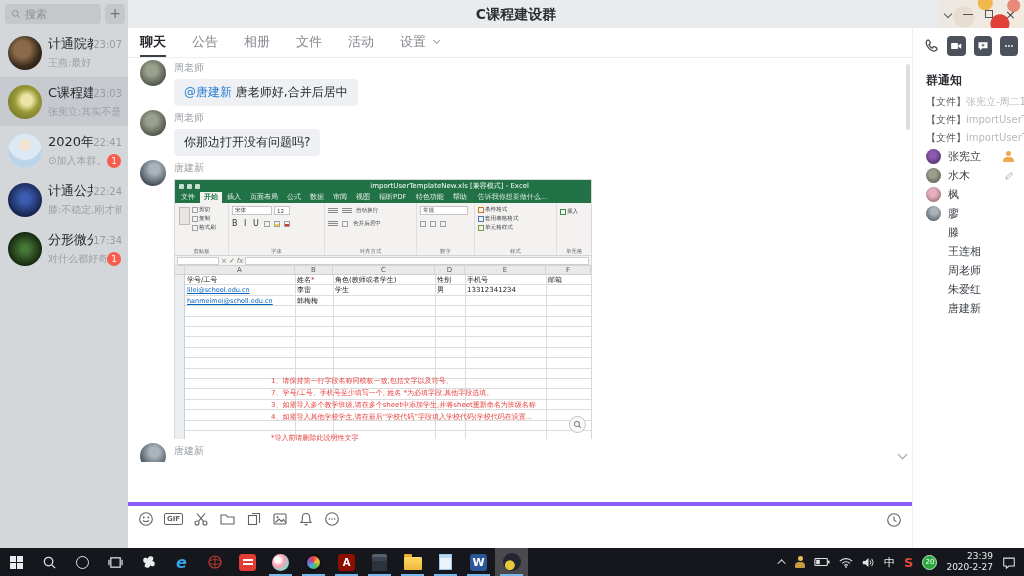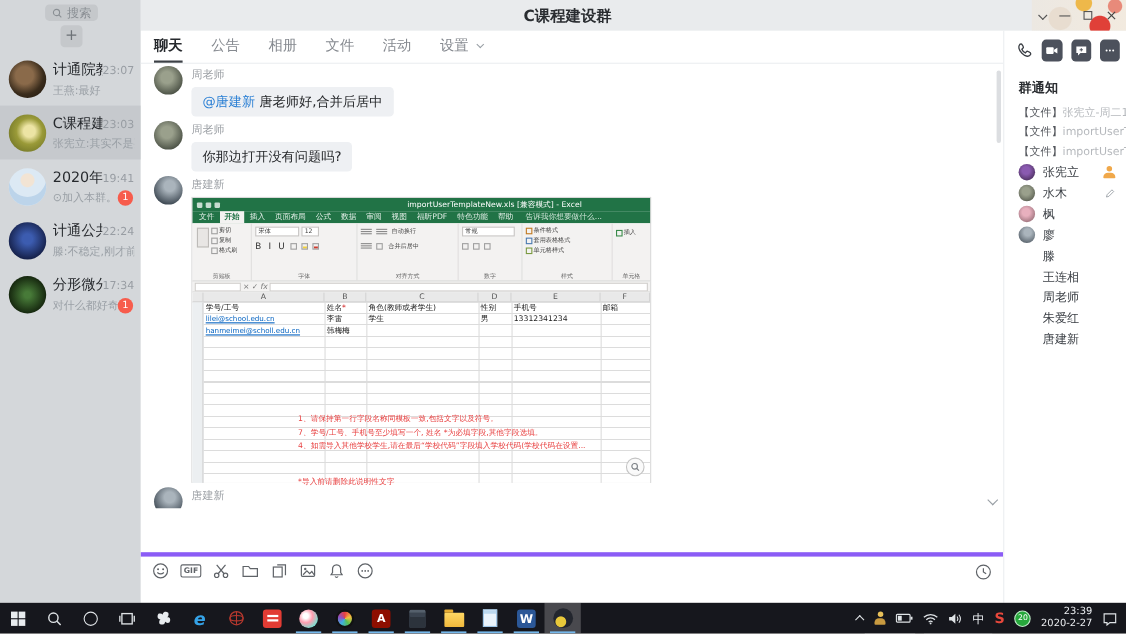--- a/index.html
+++ b/index.html
@@ -2,21 +2,21 @@
 <html><head>
 <meta charset="utf-8">
 <style>
   * { margin:0; padding:0; box-sizing:border-box; }
   html,body { width:1024px; height:576px; overflow:hidden; }
   body { font-family:"DejaVu Sans","Liberation Sans",sans-serif; font-size:12px; color:#262626; background:#000; }
   .screen { position:relative; width:1024px; height:576px; background:#fff; overflow:hidden; }
 
   
   .sidebar { position:absolute; left:0; top:0; width:128px; height:548px; background:#d4d7da; }
-  .search-row { display:flex; align-items:center; gap:4px; padding:4px 3px 4px 5px;flex-direction:column; }
+  .search-row { display:flex; align-items:center; gap:4px; padding:4px 3px 4px 5px; }
   .search-box { flex:1; height:20px; background:#c5c8cb; border-radius:4px; display:flex; align-items:center; gap:4px; padding:0 6px; color:#8a8f94; font-size:11px; }
   .add-btn { width:20px; height:20px; background:#c5c8cb; border-radius:4px; color:#6d7277; font-size:14px; line-height:18px; text-align:center; }
   .chat-item { position:relative; height:49px; display:flex; align-items:center; padding:0 6px 0 8px; }
   .chat-item.sel { background:#c6c9cd; }
   .av { border-radius:50%; flex:none; }
   .cav { width:34px; height:34px; margin-right:6px; }
   .a1 { background:radial-gradient(circle at 42% 40%, #8a6a4a 0 28%, #3a2c1c 60%, #1c140c); }
   .a2 { background:radial-gradient(circle at 55% 45%, #ece4a4 0 20%, #9a9a38 45%, #5e6420); }
   .a3 { background:radial-gradient(circle at 50% 32%, #f2e4d4 0 20%, #dce9f4 24% 100%); box-shadow:inset 0 -8px 0 #bcd4ea; }
   .a4 { background:radial-gradient(circle at 50% 45%, #3c5cb0 0 18%, #17234e 70%, #0e1634); }
@@ -210,21 +210,21 @@
             <span class="ci-time">23:03</span>
           </div>
         <div class="ci-prev">张宪立:其实不是要...</div>
       </div>
     </div>
     <div class="chat-item">
       <span class="av cav a3"></span>
       <div class="ci-col">
         <div class="ci-top">
             <span class="ci-name">2020年春C</span>
-            <span class="ci-time">19:41</span>
+            <span class="ci-time">22:41</span>
           </div>
         <div class="ci-prev">⊙加入本群。</div>
       </div>
       <span class="ci-badge">1</span>
     </div>
     <div class="chat-item">
       <span class="av cav a4"></span>
       <div class="ci-col">
         <div class="ci-top">
             <span class="ci-name">计通公共课</span>
@@ -448,20 +448,21 @@
                   <span class="xc link" style="width:110px;">hanmeimei@scholl.edu.cn</span>
                   <span class="xc" style="width:38px;">韩梅梅</span>
                   <span class="xc" style="width:102px;"></span>
                   <span class="xc" style="width:30px;"></span>
                   <span class="xc num" style="width:81px;"></span>
                   <span class="xc" style="flex:1;"></span>
                 </div>
                 <div class="xnotes">
                   <div>1、请保持第一行字段名称同模板一致,包括文字以及符号。</div>
                   <div>7、学号/工号、手机号至少填写一个, 姓名 *为必填字段,其他字段选填。</div>
+                  <div>3、如需导入多个教学班级,请在多个sheet中添加学生,并将sheet重新命名为班级名称</div>
                   <div>4、如需导入其他学校学生,请在最后“学校代码”字段填入学校代码(学校代码在设置...</div>
                 </div>
                 <div class="xfoot">*导入前请删除此说明性文字</div>
               </div>
             </div>
             <div class="zoom-badge">
               <svg width="9" height="9" viewBox="0 0 16 16">
                   <circle cx="7" cy="7" r="4.5" fill="none" stroke="#7a7f84" stroke-width="1.8"></circle>
                   <line x1="10.5" y1="10.5" x2="14" y2="14" stroke="#7a7f84" stroke-width="1.8"></line>
                 </svg>

